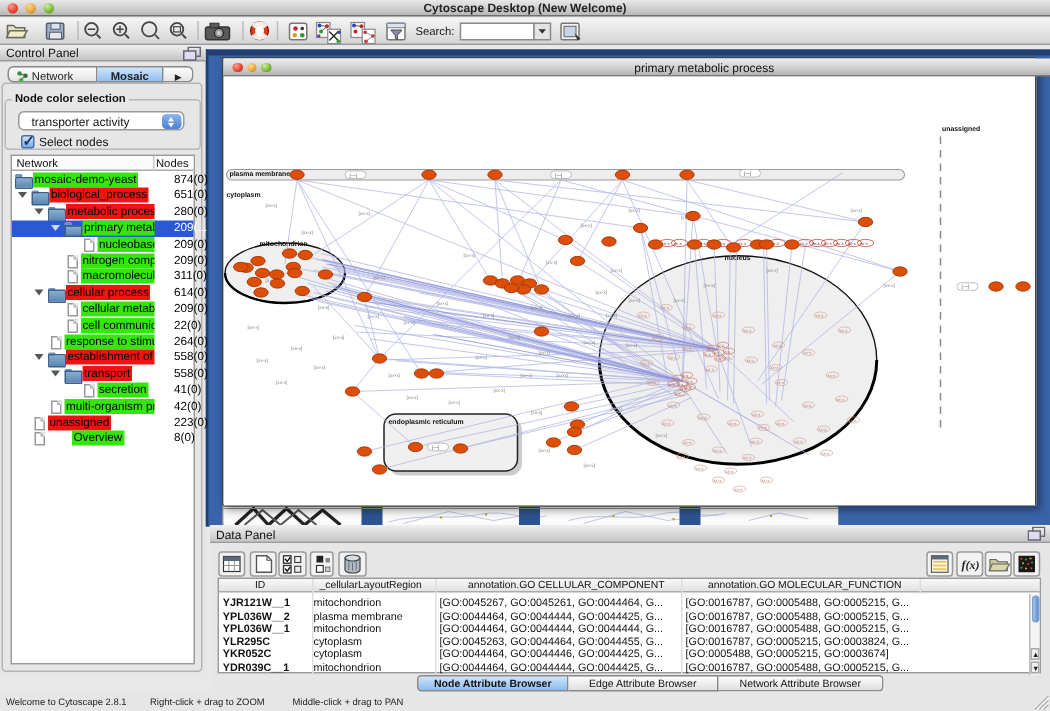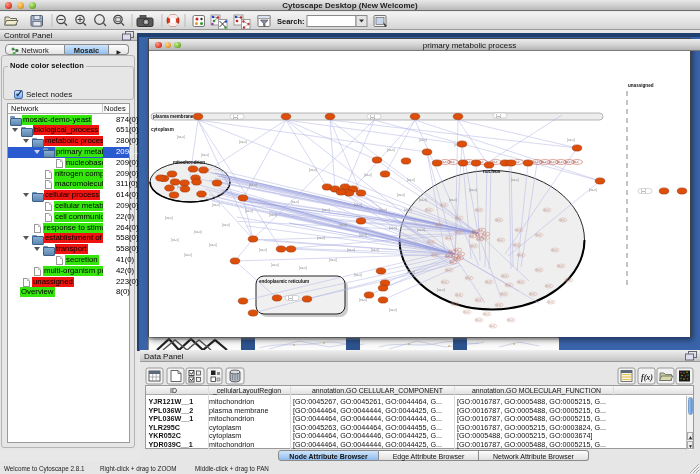--- a/index.html
+++ b/index.html
@@ -13,21 +13,21 @@
   border-bottom:1px solid #6f6f6f; }
 .tl { position:absolute; top:2px; width:7px; height:7px; border-radius:50%; }
 #titlebar .t1 { left:5px;  background:radial-gradient(circle at 35% 30%, #ff9a8a,#e3412e 60%,#9e1f10); }
 #titlebar .t2 { left:17px; background:radial-gradient(circle at 35% 30%, #ffd98a,#e8a33a 60%,#9c6a10); }
 #titlebar .t3 { left:29px; background:radial-gradient(circle at 35% 30%, #c7f09a,#7ab833 60%,#3f7a10); }
 #titlebar .title { position:absolute; left:0; right:0; top:1px; text-align:center; font-size:8px; font-weight:bold; color:#222; }
 
 
 #toolbar { left:0; top:12px; width:700px; height:18px;
   background:linear-gradient(#f4f4f4,#e2e2e2 60%,#d4d4d4);
-  border-bottom:1px solid #9a9a9a;font-weight:bold; }
+  border-bottom:1px solid #9a9a9a; }
 
 
 #leftcol { left:0; top:30px; width:137px; height:420px; background:#e6e6e6; }
 #cphead { left:0; top:0px; width:137px; height:11px; background:linear-gradient(#efefef,#d6d6d6 60%,#c4c4c4); border-bottom:1px solid #9a9a9a; }
 #cphead span { position:absolute; left:4px; top:1px; font-size:8px; color:#111; }
 #tabs { left:5px; top:14px; width:125px; height:11px; }
 .tab { position:absolute; top:0; height:11px; border:1px solid #8a8a8a; background:linear-gradient(#fdfdfd,#e4e4e4); font-size:7.5px; text-align:center; color:#222; padding-top:1px; }
 #tabNetwork { left:0; width:60px; border-radius:4px 0 0 4px; }
 #tabMosaic { left:60px; width:44px; background:linear-gradient(#cfe5fb,#92bfef); font-weight:bold; border-left:none; }
 #tabArrow { left:104px; width:20px; border-radius:0 4px 4px 0; border-left:none; }
@@ -659,20 +659,24 @@
             <circle cx="6" cy="3.5" r="1.5" fill="#2a7a2a"></circle>
             <circle cx="3" cy="6.5" r="1.5" fill="#55bb55"></circle>
             <line x1="2" y1="2" x2="6" y2="3.5" stroke="#555" stroke-width="0.7"></line>
             <line x1="3" y1="6.5" x2="6" y2="3.5" stroke="#555" stroke-width="0.7"></line>
           </svg>Network</div>
       <div class="tab" id="tabMosaic">Mosaic</div>
       <div class="tab" id="tabArrow"><span style="display:inline-block;transform:scale(0.8);margin-top:0.5px;">▶</span></div>
     </div>
     <div id="groupbox" class="abs"></div>
     <div id="grouplabel" class="abs">Node color selection</div>
+    <div id="combo" class="abs">
+        <span>transporter activity</span>
+        <div class="stepper"></div>
+      </div>
     <div id="checkbox" class="abs"></div>
     <div id="cblabel" class="abs">Select nodes</div>
     <div id="treebox" class="abs">
       <div id="treehead">
           <span class="h1">Network</span>
           <span class="h2">Nodes</span>
           <div class="dv"></div>
         </div>
       <div class="trow" style="top:10.5px;">
           <div class="fold" style="left:2px;"></div>
@@ -756,21 +760,21 @@
           <span class="lbl g" style="left:35px;max-width:60px;">multi-organism pro</span>
           <span class="num">42(0)</span>
         </div>
       <div class="trow" style="top:172.5px;">
           <div class="page" style="left:15px;"></div>
           <span class="lbl r" style="left:24px;max-width:71px;">unassigned</span>
           <span class="num">223(0)</span>
         </div>
       <div class="trow" style="top:183.3px;">
           <div class="page" style="left:15px;"></div>
-          <span class="lbl g" style="left:12px;max-width:71px;text-align:center;">Overview</span>
+          <span class="lbl g" style="left:40px;max-width:71px;text-align:center;">Overview</span>
           <span class="num">8(0)</span>
         </div>
     </div>
   </div>
 
   <div id="datapanel" class="abs">
     <div id="dphead">
         <span>Data Panel</span>
         <svg width="12" height="10" style="position:absolute;right:3px;top:1px;">
           <rect x="3.5" y="0.5" width="8" height="6" fill="none" stroke="#667" stroke-width="1"></rect>

